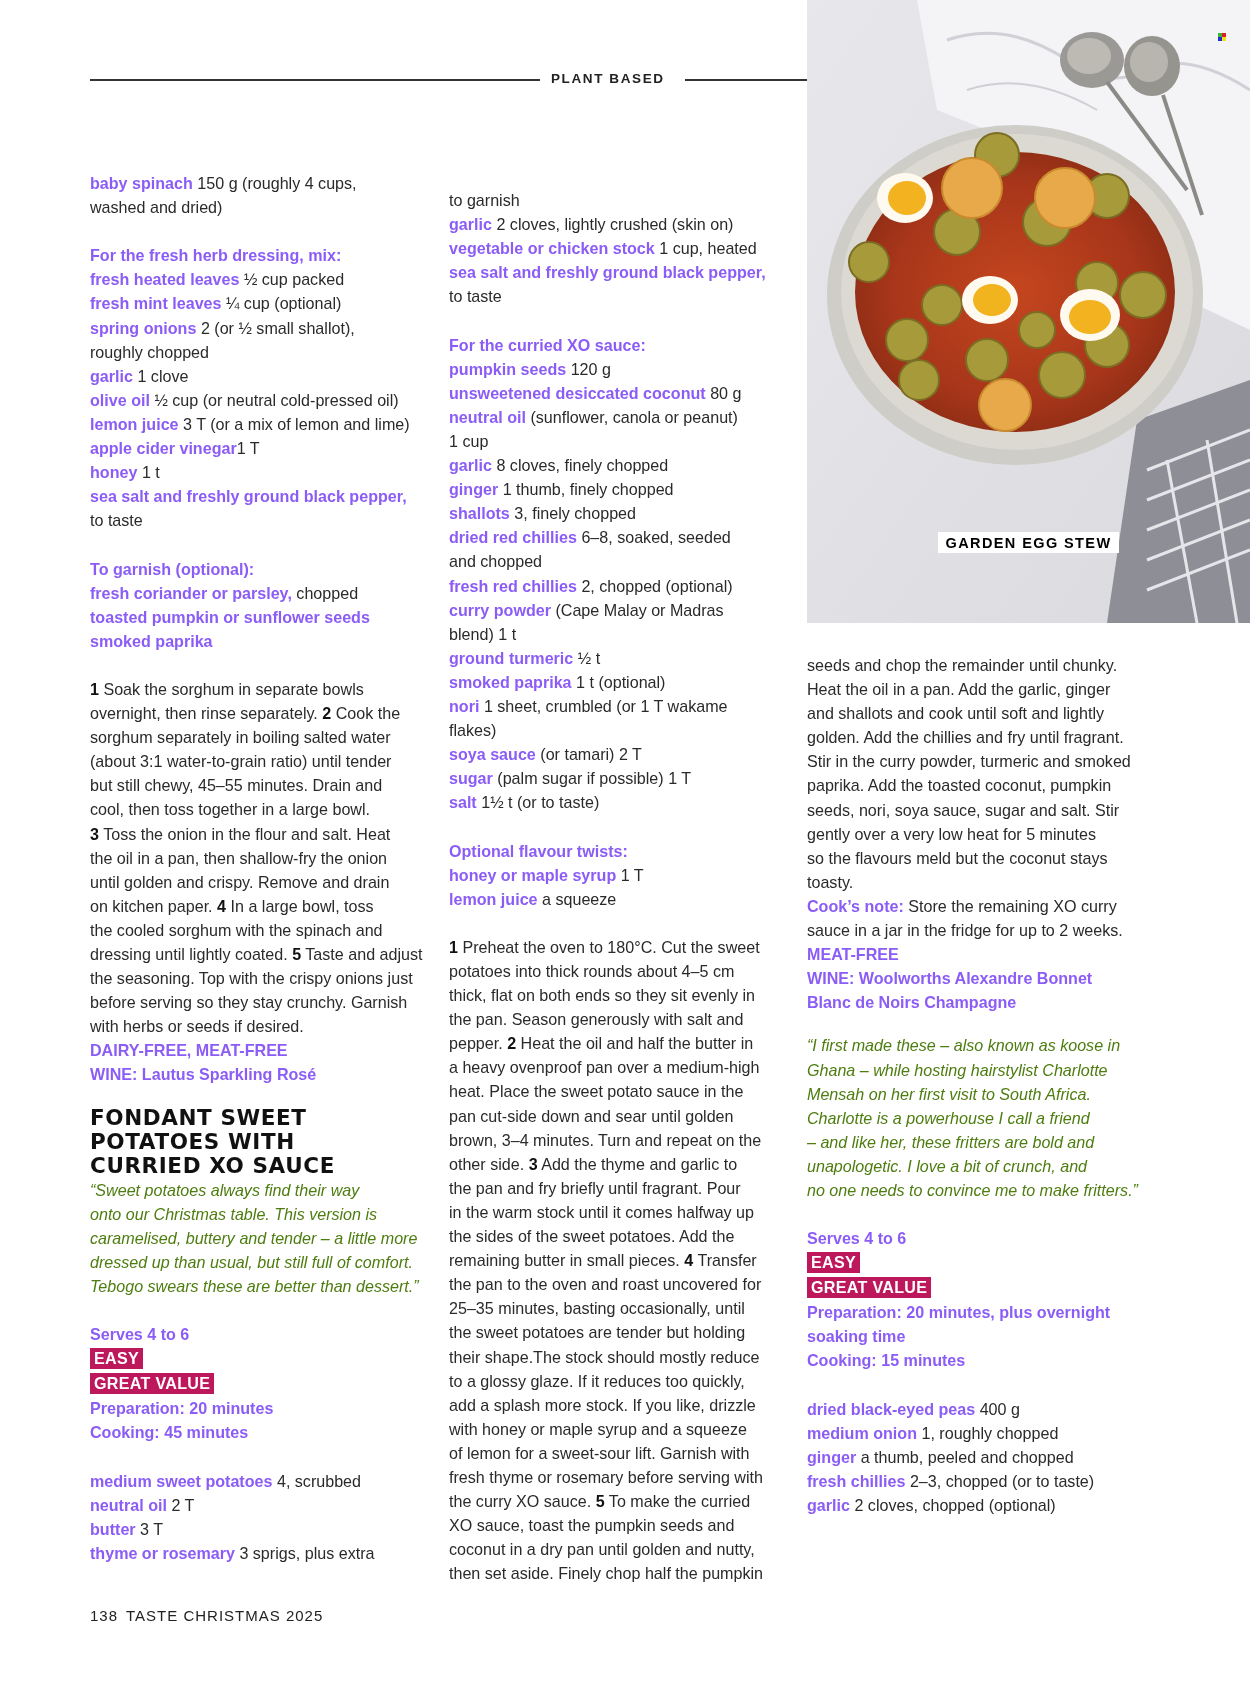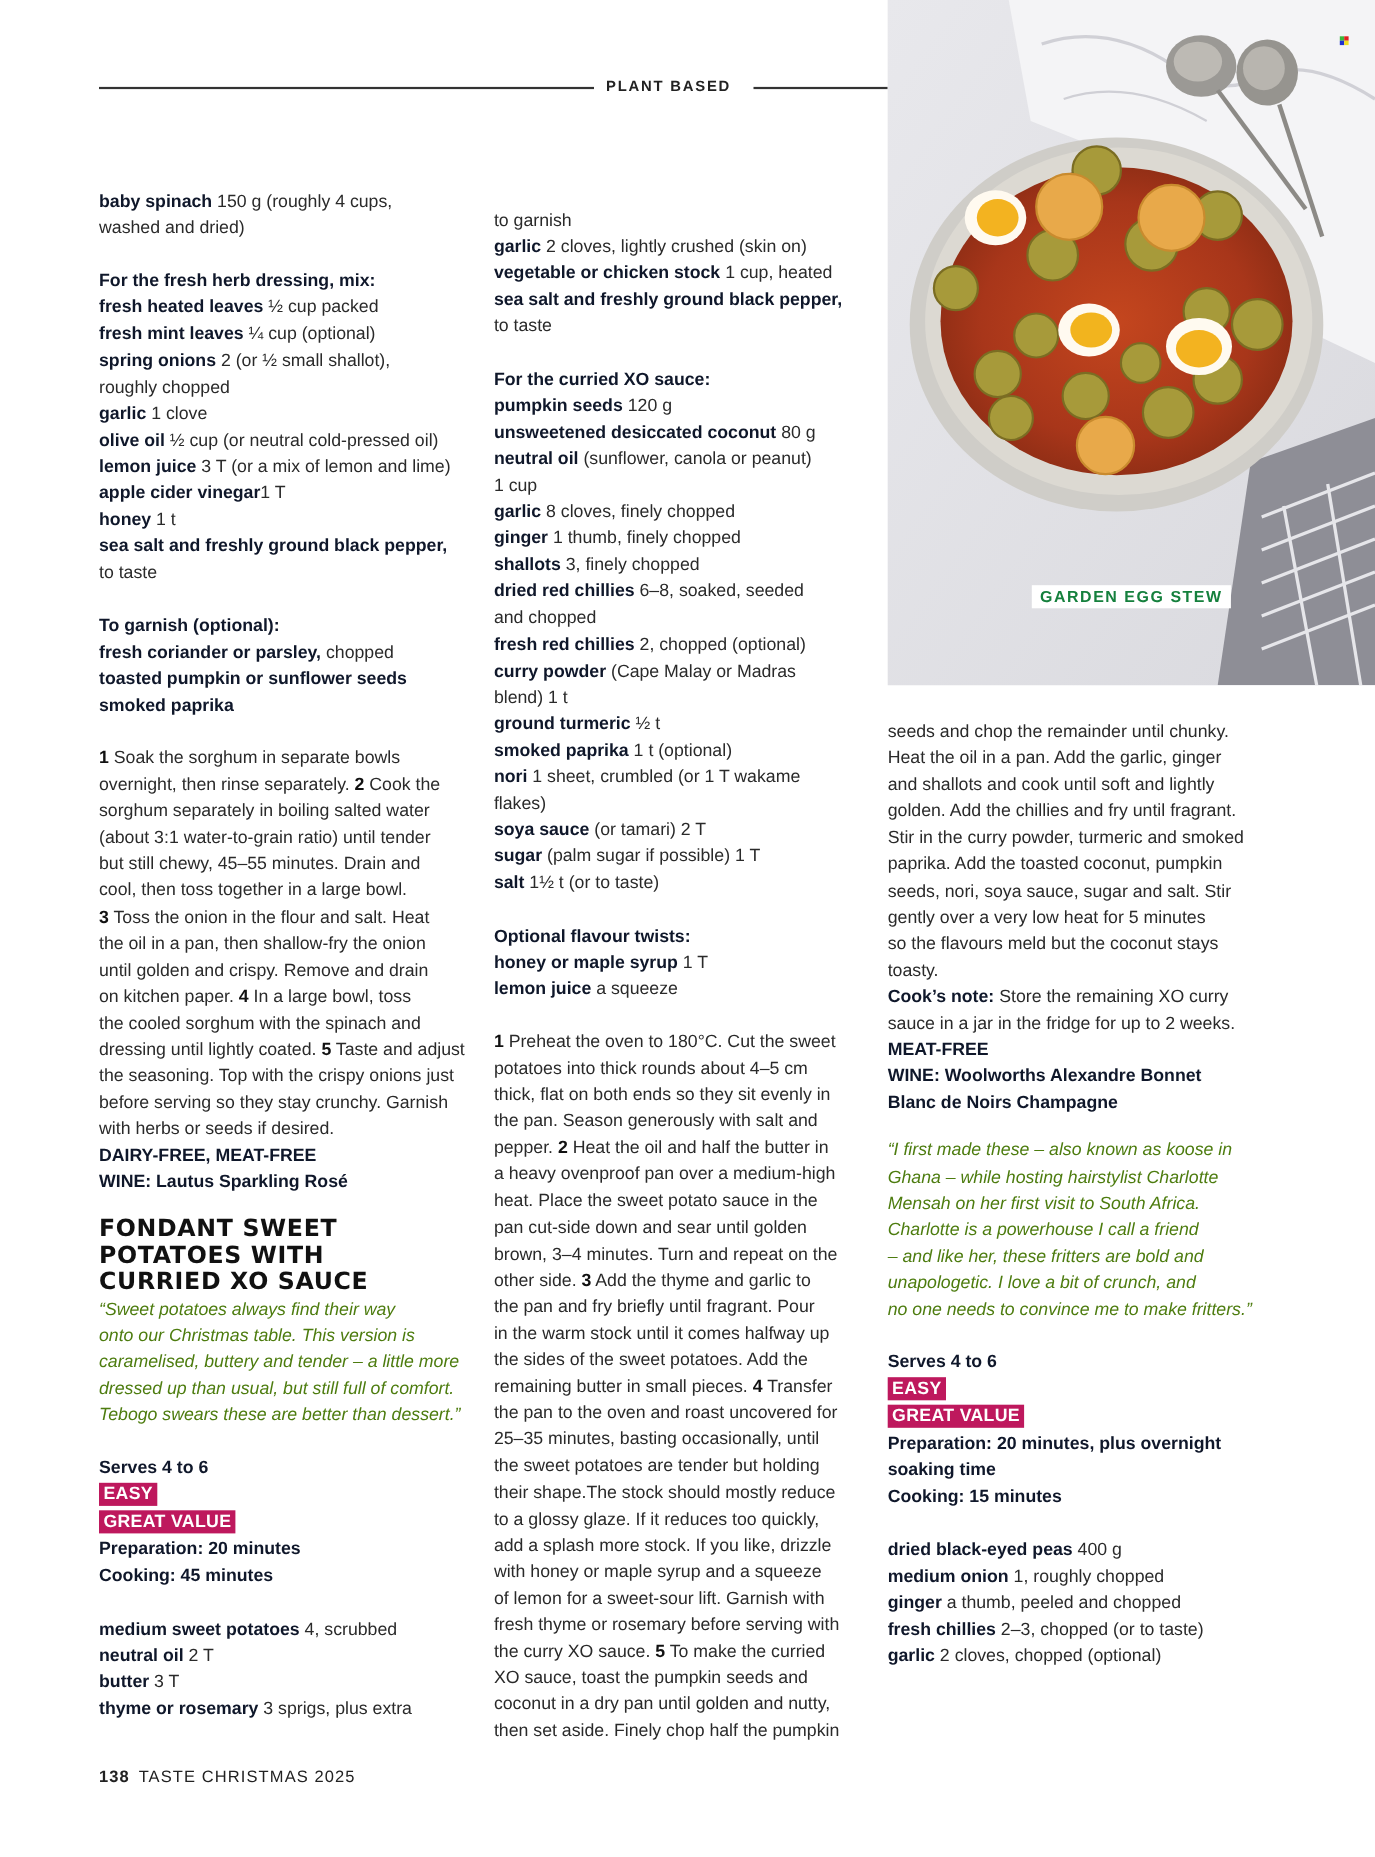--- a/index.html
+++ b/index.html
@@ -7,33 +7,33 @@
   body { position: relative; font-family: "DejaVu Sans", sans-serif; color: #1c1c1c; }
 
   .section-header { position: absolute; top: 70px; left: 90px; width: 717px; height: 20px; }
   .section-header .rule-left { position: absolute; left: 0; top: 9px; width: 450px; height: 2px; background: #333; }
   .section-header .label { position: absolute; left: 461px; top: 1px; font-family: "Liberation Sans", sans-serif; font-size: 13.5px; font-weight: bold; letter-spacing: 1.6px; color: #222; }
   .section-header .rule-right { position: absolute; left: 595px; top: 9px; width: 122px; height: 2px; background: #333; }
 
   .photo { position: absolute; left: 807px; top: 0; width: 443px; height: 623px; overflow: hidden; background: #e4e4e8; }
   .photo svg { position: absolute; left: 0; top: 0; }
   .caption { position: absolute; left: 0; right: 0; text-align: center; }
-  .caption span { display: inline-block; background: #fff; font-family: "Liberation Sans", sans-serif; font-weight: bold; font-size: 14.5px; letter-spacing: 1.4px; padding: 1px 7px 0; color: #15803d; line-height: 20px; }
+  .caption span { display: inline-block; background: #fff; font-family: "Liberation Sans", sans-serif; font-weight: bold; font-size: 14.5px; letter-spacing: 1.4px; padding: 1px 7px 0; color: #000000; line-height: 20px; }
 
   .col { position: absolute; font-family: "Liberation Sans", sans-serif; font-size: 16.1px; line-height: 24.1px; color: #2a2a2a; }
-  .col b { color: #0f172a; font-weight: bold; text-align: center; }
+  .col b { color: #8b5cf6; font-weight: bold; text-align: center; }
   .col p { white-space: nowrap; }
   .gap { height: 24.1px; }
   .italic { font-style: italic; color: #4d7c0f; }
   .recipe-title { font-family: "DejaVu Sans", sans-serif; font-weight: bold; font-size: 21.5px; line-height: 24px; letter-spacing: 0.6px; color: #111; }
   .badge { display: inline-block; background: #be185d; color: #fff; font-weight: bold; padding: 0 4px; line-height: 21px; margin: 1px 0 2px; letter-spacing: 0.3px; }
   .num { font-weight: bold; color: #111; }
 
   .footer { position: absolute; left: 90px; top: 1607px; font-family: "Liberation Sans", sans-serif; font-size: 15px; letter-spacing: 1px; color: #222; }
-  .footer .page { font-weight: bold; margin-right: 8px; text-align: center; }
+  .footer .page { font-weight: normal; margin-right: 8px; text-align: center; }
   .colordot { position: absolute; left: 1218px; top: 33px; width: 9px; height: 9px; }
   .colordot i { position: absolute; width: 4px; height: 4px; }
 </style>
 </head>
 <body>
 
 <div class="section-header">
   <div class="rule-left"></div>
   <span class="label">PLANT BASED</span>
   <div class="rule-right"></div>

